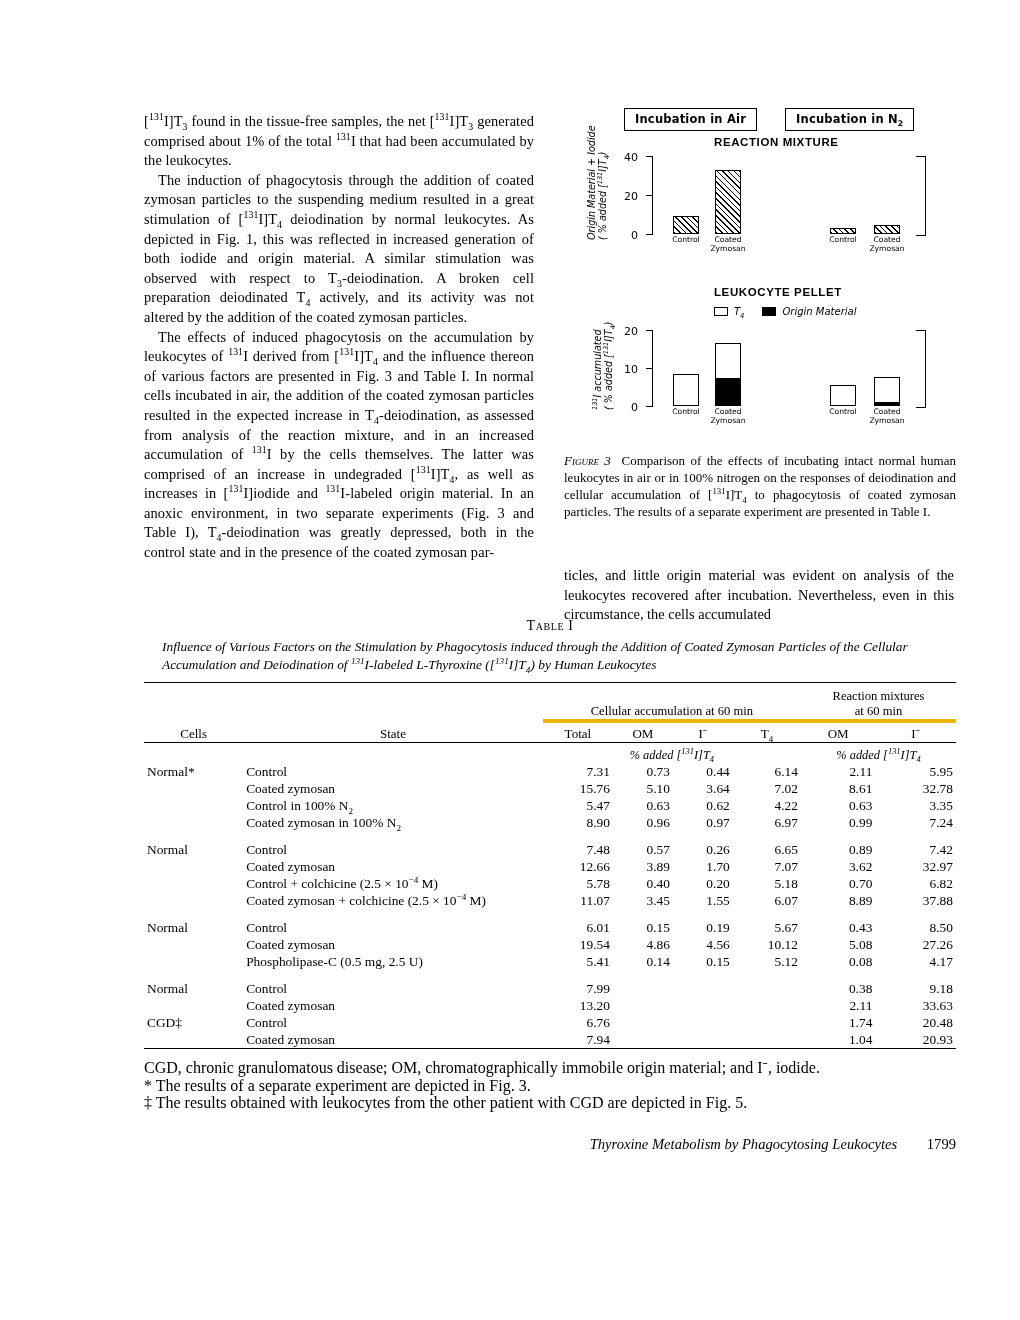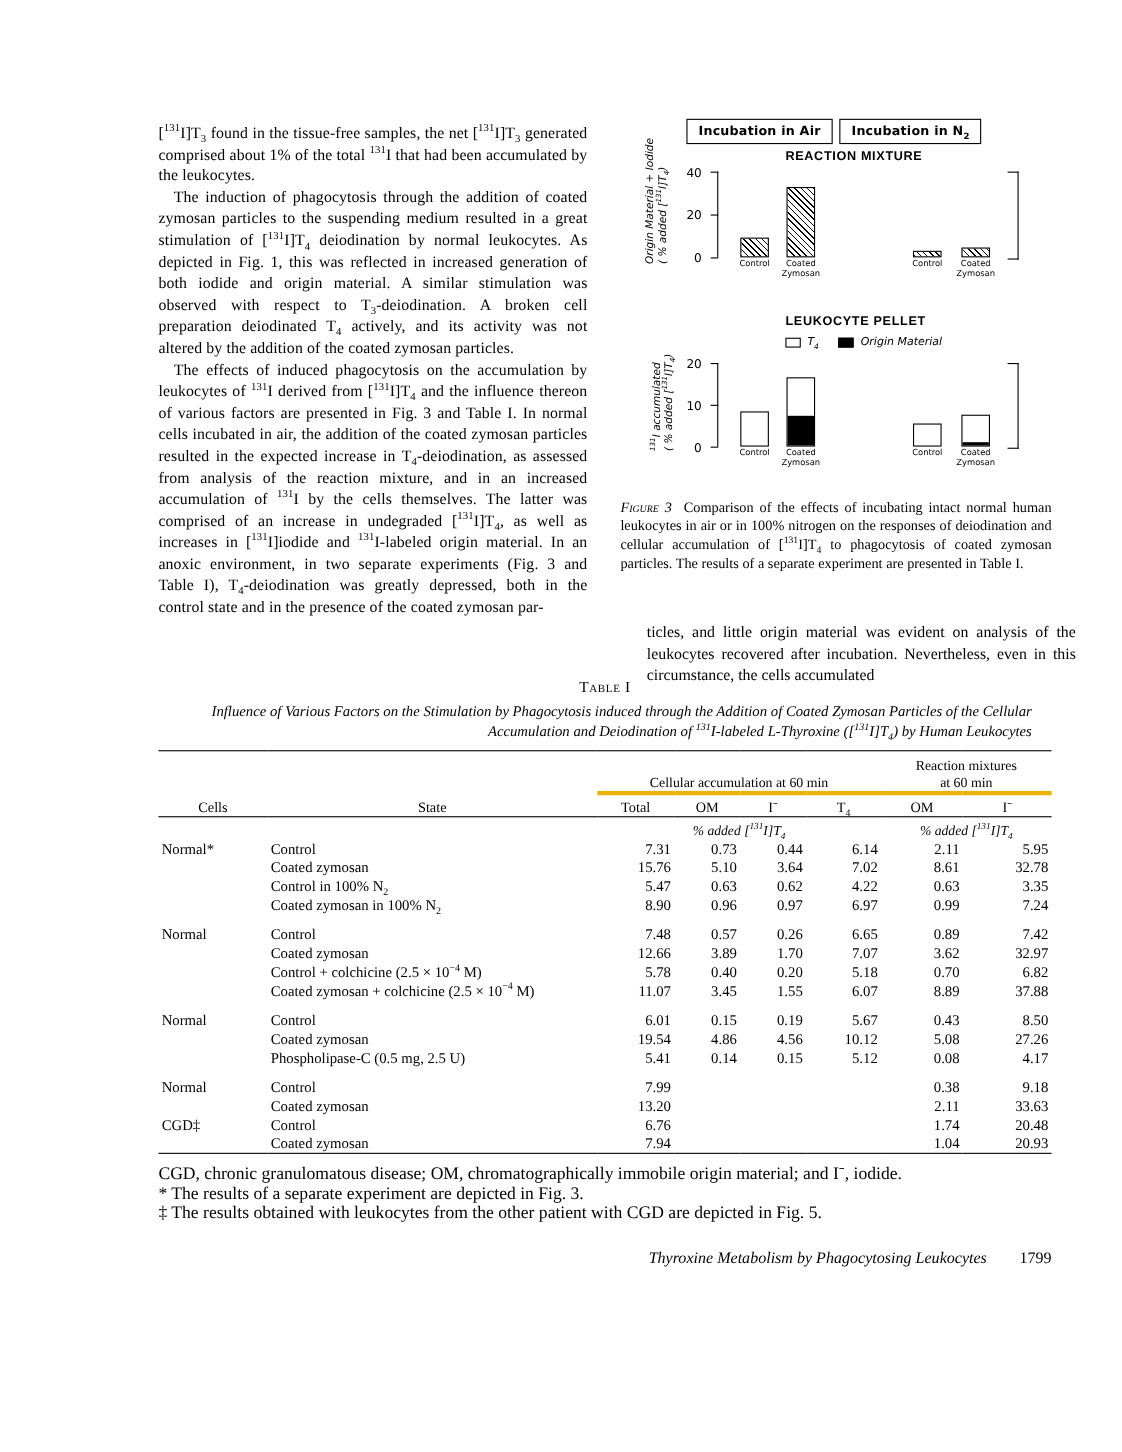--- a/index.html
+++ b/index.html
@@ -37,42 +37,41 @@
   .col-left p + p { text-indent: 14px; }
 
   .col-right-bottom {
     position: absolute;
     left: 548px;
     top: 566px;
     width: 390px;
     font-size: 14.4px;
     line-height: 19.6px;
     text-align: justify;
-    margin-left: 24px;
   }
   .col-right-bottom p { margin: 0; }
 
   sup { font-size: 0.68em; vertical-align: super; line-height: 0; }
   sub { font-size: 0.68em; vertical-align: sub; line-height: 0; }
 
   
   .figure {
     position: absolute;
     left: 548px;
     top: 108px;
     width: 392px;
     height: 330px;
   }
   .fig-headers {
     position: absolute;
     left: 60px;
     top: 0px;
     width: 332px;
     display: flex;
-    gap: 6px;
+    gap: 28px;
     align-items: flex-end;
   }
   .fig-hdr-box {
     border: 1.4px solid #000;
     padding: 3px 10px 4px 10px;
     font-family: "DejaVu Sans", sans-serif;
     font-size: 11.5px;
     font-weight: bold;
     letter-spacing: 0.2px;
     white-space: nowrap;
@@ -182,21 +181,21 @@
     width: 812px;
   }
   .tbl-title {
     text-align: center;
     font-variant: small-caps;
     font-size: 14px;
     letter-spacing: 0.6px;
     margin-bottom: 4px;
   }
   .tbl-sub {
-    text-align: right;
+    text-align: left;
     font-style: italic;
     font-size: 13.4px;
     line-height: 18px;
     margin: 0 18px 8px 18px;
   }
   table.data {
     width: 100%;
     border-collapse: collapse;
     font-size: 13.4px;
   }

